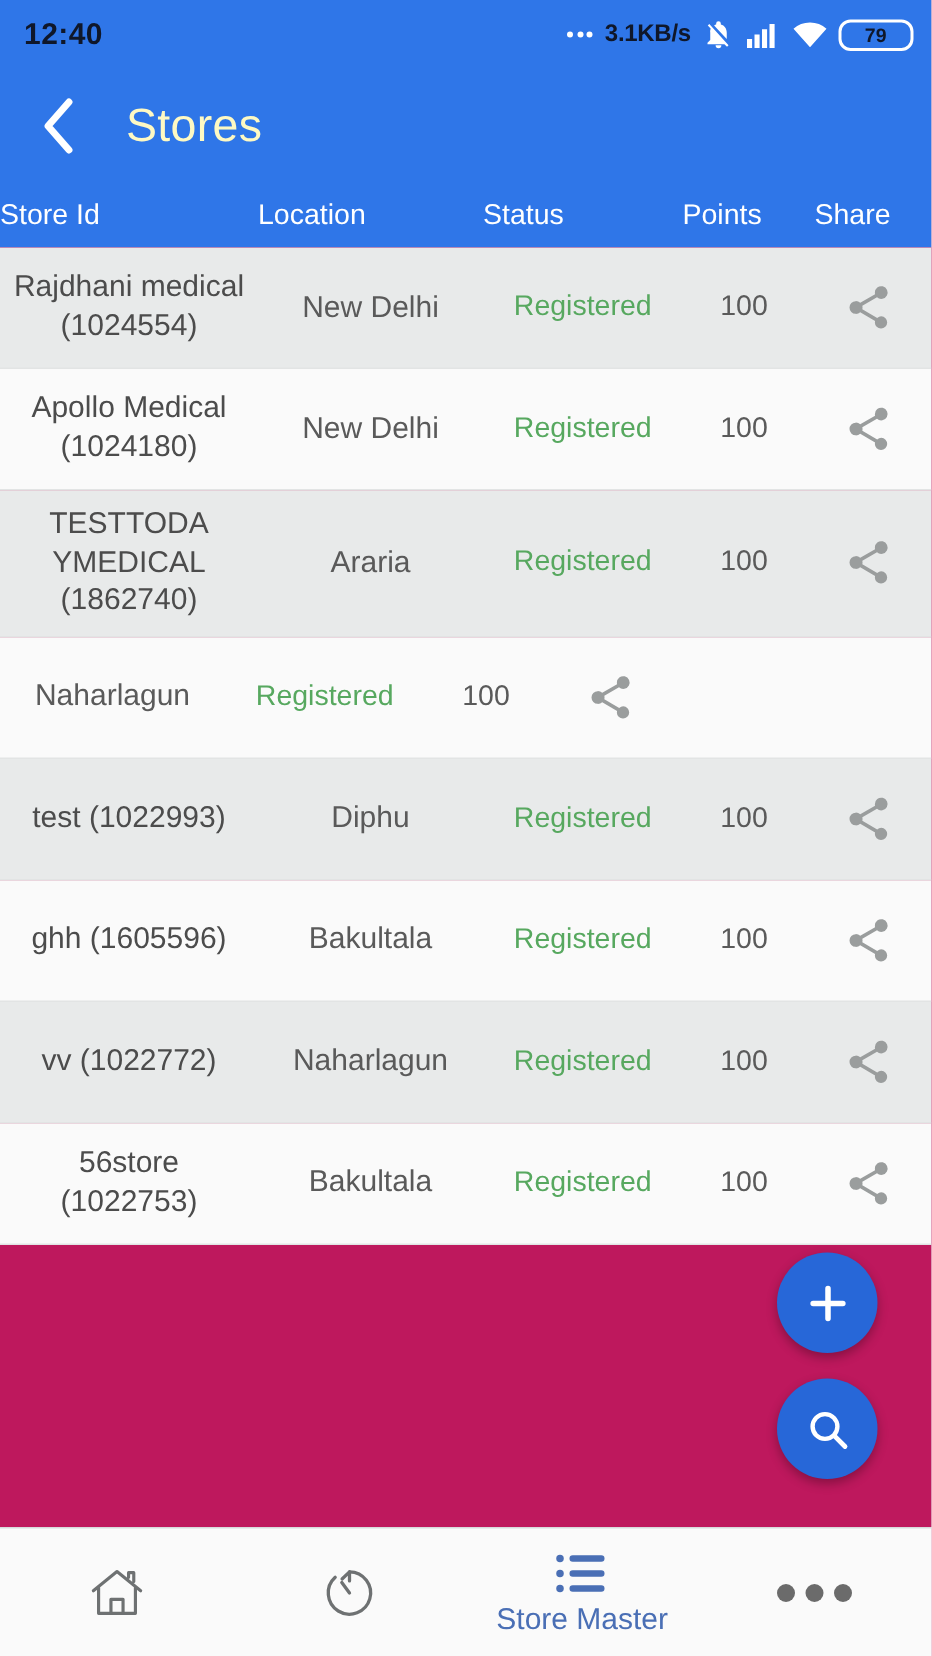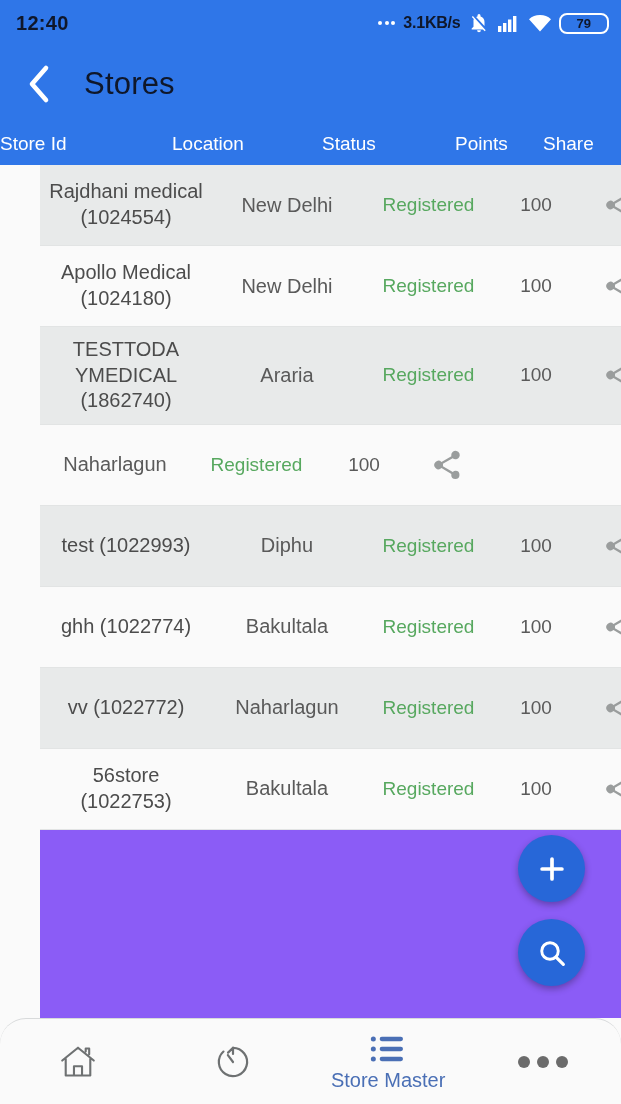--- a/index.html
+++ b/index.html
@@ -25,21 +25,21 @@
   .sicon { display:block; }
   .battery {
     border:2px solid #fff; border-radius:8px;
     height:21px; min-width:40px; padding:0 16px;
     display:flex; align-items:center; justify-content:center;
     font-size:13px; font-weight:bold; line-height:1;
   }
 
   
   .appbar {
-    background:#2f76e8; color:#0f172a; flex:0 0 auto;
+    background:#2f76e8; color:#fef9c3; flex:0 0 auto;
     height:76px; display:flex; align-items:center; padding-left:18px;
   }
   .back-btn {
     width:42px; height:42px; display:flex; align-items:center; justify-content:center;
     cursor:pointer; flex:0 0 auto;
   }
   .page-title { font-size:31px; margin-left:24px; letter-spacing:.2px; }
 
   
   .colhead {
@@ -48,21 +48,21 @@
     font-size:19px; overflow:hidden;
   }
   .colhead > div { text-align:left; flex:0 0 auto; }
   .c-store   { width:172px; }
   .c-loc     { width:150px; }
   .c-status  { width:133px; }
   .c-points  { width:82px; }
   .c-share   { width:84px; text-align:left; padding-left:6px; }
 
   
-  .tablewrap { flex:1 1 auto; background:#8b5cf6; overflow:hidden; position:relative;margin-left:40px; }
+  .tablewrap { flex:1 1 auto; background:#be185d; overflow:hidden; position:relative; }
   .row {
     display:flex; align-items:center;
     border-bottom:1px solid #e2e4e4;
     min-height:81px;
   }
   .row.odd  { background:#e8eaea; }
   .row.even { background:#fafafa; }
   .row > div { flex:0 0 auto; }
   .cell-store {
     width:172px; text-align:center; font-size:20px; color:#4c4c4c;
@@ -89,21 +89,21 @@
     display:flex; align-items:center; justify-content:center;
     box-shadow:0 3px 7px rgba(0,0,0,.30);
   }
   .fab-add    { top:835px; }
   .fab-search { top:919px; }
 
   
   .bottomnav {
     flex:0 0 auto; height:86px; background:#fafafa;
     border-top:1px solid #d8dadb;
-    display:flex; align-items:center;border-radius:26px;
+    display:flex; align-items:center;
   }
   .navitem {
     flex:1 1 0; height:100%; cursor:pointer;
     display:flex; flex-direction:column; align-items:center; justify-content:center; gap:3px;
   }
   .navlabel { font-size:20px; color:#4a6fb5; }
   .dots3 { display:flex; gap:7px; }
   .dots3 i { width:12px; height:12px; border-radius:50%; background:#6b6b6b; display:block; }
 </style>
 </head>
@@ -211,21 +211,21 @@
       <div class="cell-status">Registered</div>
       <div class="cell-points">100</div>
       <div class="cell-share">
         <svg width="34" height="34" viewBox="0 0 24 24">
             <path fill="#9a9d9d" d="M18 16.1a2.9 2.9 0 0 0-1.9.8L9.1 12.8a3.3 3.3 0 0 0 0-1.6l6.9-4A3 3 0 1 0 15 5a3.3 3.3 0 0 0 .1.8l-7 4a3 3 0 1 0 0 4.4l7 4.1a2.8 2.8 0 0 0-.1.7 2.9 2.9 0 1 0 3-2.9z"></path>
           </svg>
       </div>
     </div>
 
     <div class="row even">
-      <div class="cell-store">ghh (1022774)</div>
+      <div class="cell-store">ghh (1605596)</div>
       <div class="cell-loc">Bakultala</div>
       <div class="cell-status">Registered</div>
       <div class="cell-points">100</div>
       <div class="cell-share">
         <svg width="34" height="34" viewBox="0 0 24 24">
             <path fill="#9a9d9d" d="M18 16.1a2.9 2.9 0 0 0-1.9.8L9.1 12.8a3.3 3.3 0 0 0 0-1.6l6.9-4A3 3 0 1 0 15 5a3.3 3.3 0 0 0 .1.8l-7 4a3 3 0 1 0 0 4.4l7 4.1a2.8 2.8 0 0 0-.1.7 2.9 2.9 0 1 0 3-2.9z"></path>
           </svg>
       </div>
     </div>
 

